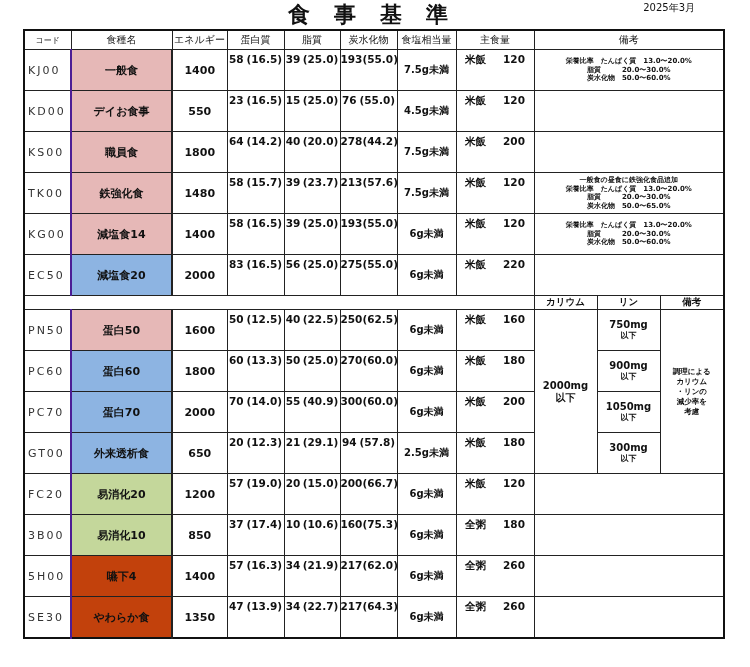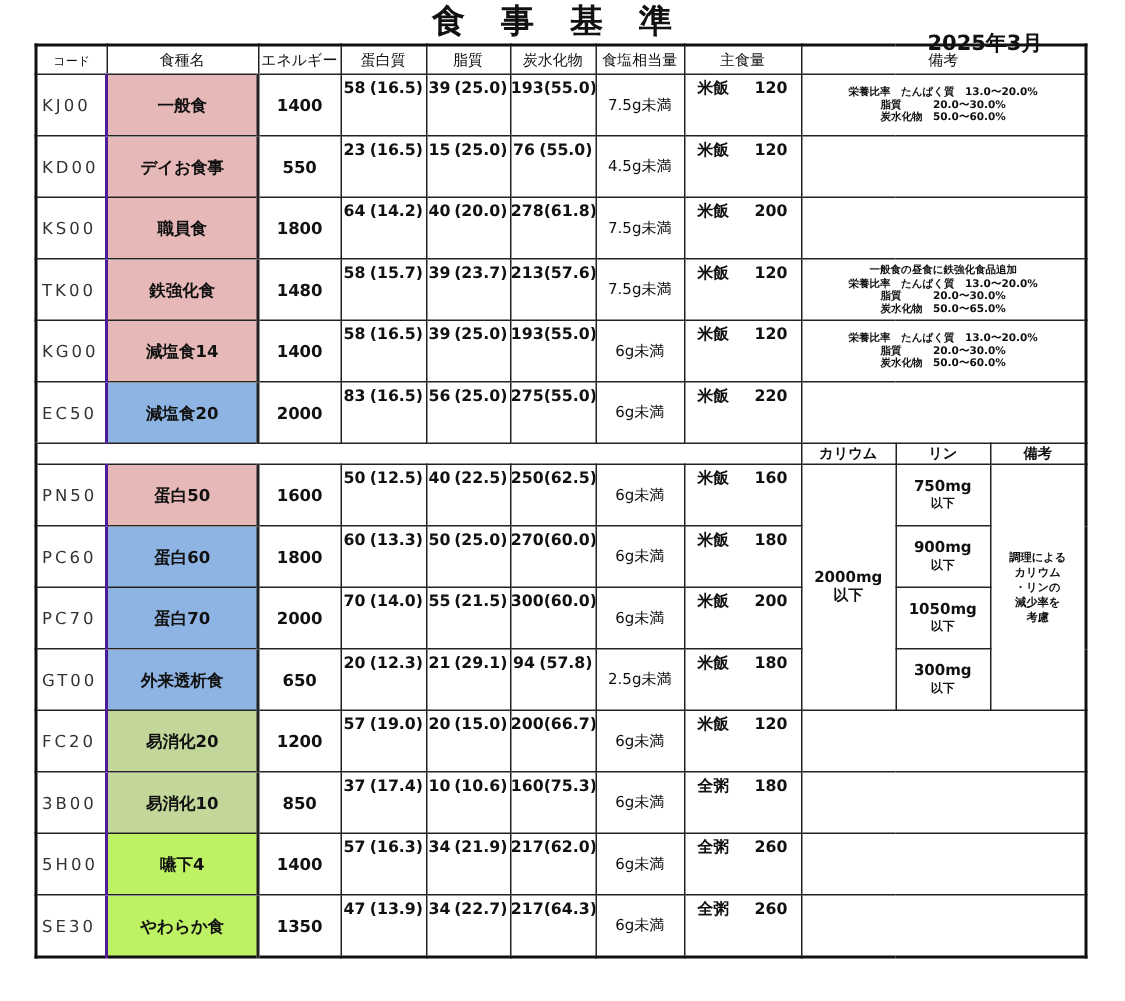--- a/index.html
+++ b/index.html
@@ -1,32 +1,32 @@
 <!DOCTYPE html>
 <html><head>
 <meta charset="utf-8">
 <style>
   html,body{margin:0;padding:0;background:#ffffff;}
   body{width:750px;height:667px;position:relative;overflow:hidden;font-family:"DejaVu Sans","Liberation Sans",sans-serif;color:#111;}
   .title{position:absolute;left:0;top:0;width:750px;text-align:center;font-family:"DejaVu Serif","Liberation Serif",serif;font-weight:bold;font-size:22px;letter-spacing:24px;line-height:28px;top:0px;padding-left:10px;box-sizing:border-box;}
-  .date{position:absolute;right:55px;top:20px;font-size:14px;font-weight:bold;}
+  .date{position:absolute;right:55px;top:1px;font-size:10px;font-weight:normal;}
   table{position:absolute;left:23px;top:29px;border-collapse:collapse;table-layout:fixed;width:701px;}
   td,th{border:1px solid #222;padding:0;text-align:center;vertical-align:middle;overflow:hidden;}
   th{font-size:10px;font-weight:normal;height:18px;}
   .outer{border:2px solid #111;}
   .code{font-size:11px;letter-spacing:2px;text-align:left;padding-left:3px;color:#333;font-weight:normal;}
   .name{font-size:11px;font-weight:bold;border-left:2px solid #4c1d95;border-right:2px solid #222;}
   .pink{background:#e6b8b7;}
   .blue{background:#8db4e2;}
   .green{background:#c4d79b;}
-  .beige{background:#bef264;}
+  .beige{background:#c2410c;}
   .num{font-size:11px;font-weight:bold;}
   .pair{display:flex;flex-direction:row;justify-content:space-around;height:40px;font-size:10.5px;font-weight:bold;}
   .pair span{display:block;line-height:18px;}
-  .salt{font-size:10px;font-weight:normal;}
+  .salt{font-size:10px;font-weight:bold;}
   .notes{font-size:7px;font-weight:bold;text-align:center;line-height:8.5px;}
   .notes .line{display:block;white-space:pre;}
   .sep td{height:12px;border-left:1px solid #222;border-right:1px solid #222;}
   .subh{font-size:9.5px;font-weight:bold;height:15px;}
   .kval{font-size:10px;font-weight:bold;line-height:12px;}
   .rval{font-size:10px;font-weight:bold;line-height:11px;}
   .rval small{font-size:8px;display:block;}
   .rnote{font-size:7.5px;font-weight:bold;line-height:10px;}
   tr.row td{height:40px;}
 </style>
@@ -142,21 +142,21 @@
         </td>
         <td>
           <div class="pair">
             <span>40</span>
             <span>(20.0)</span>
           </div>
         </td>
         <td>
           <div class="pair">
             <span>278</span>
-            <span>(61.8)</span>
+            <span>(44.2)</span>
           </div>
         </td>
         <td class="salt">7.5g未満</td>
         <td>
           <div class="pair">
             <span>米飯</span>
             <span>200</span>
           </div>
         </td>
         <td class="notes" colspan="3"></td>
@@ -358,21 +358,21 @@
         <td class="num">2000</td>
         <td>
           <div class="pair">
             <span>70</span>
             <span>(14.0)</span>
           </div>
         </td>
         <td>
           <div class="pair">
             <span>55</span>
-            <span>(21.5)</span>
+            <span>(40.9)</span>
           </div>
         </td>
         <td>
           <div class="pair">
             <span>300</span>
             <span>(60.0)</span>
           </div>
         </td>
         <td class="salt">6g未満</td>
         <td>

